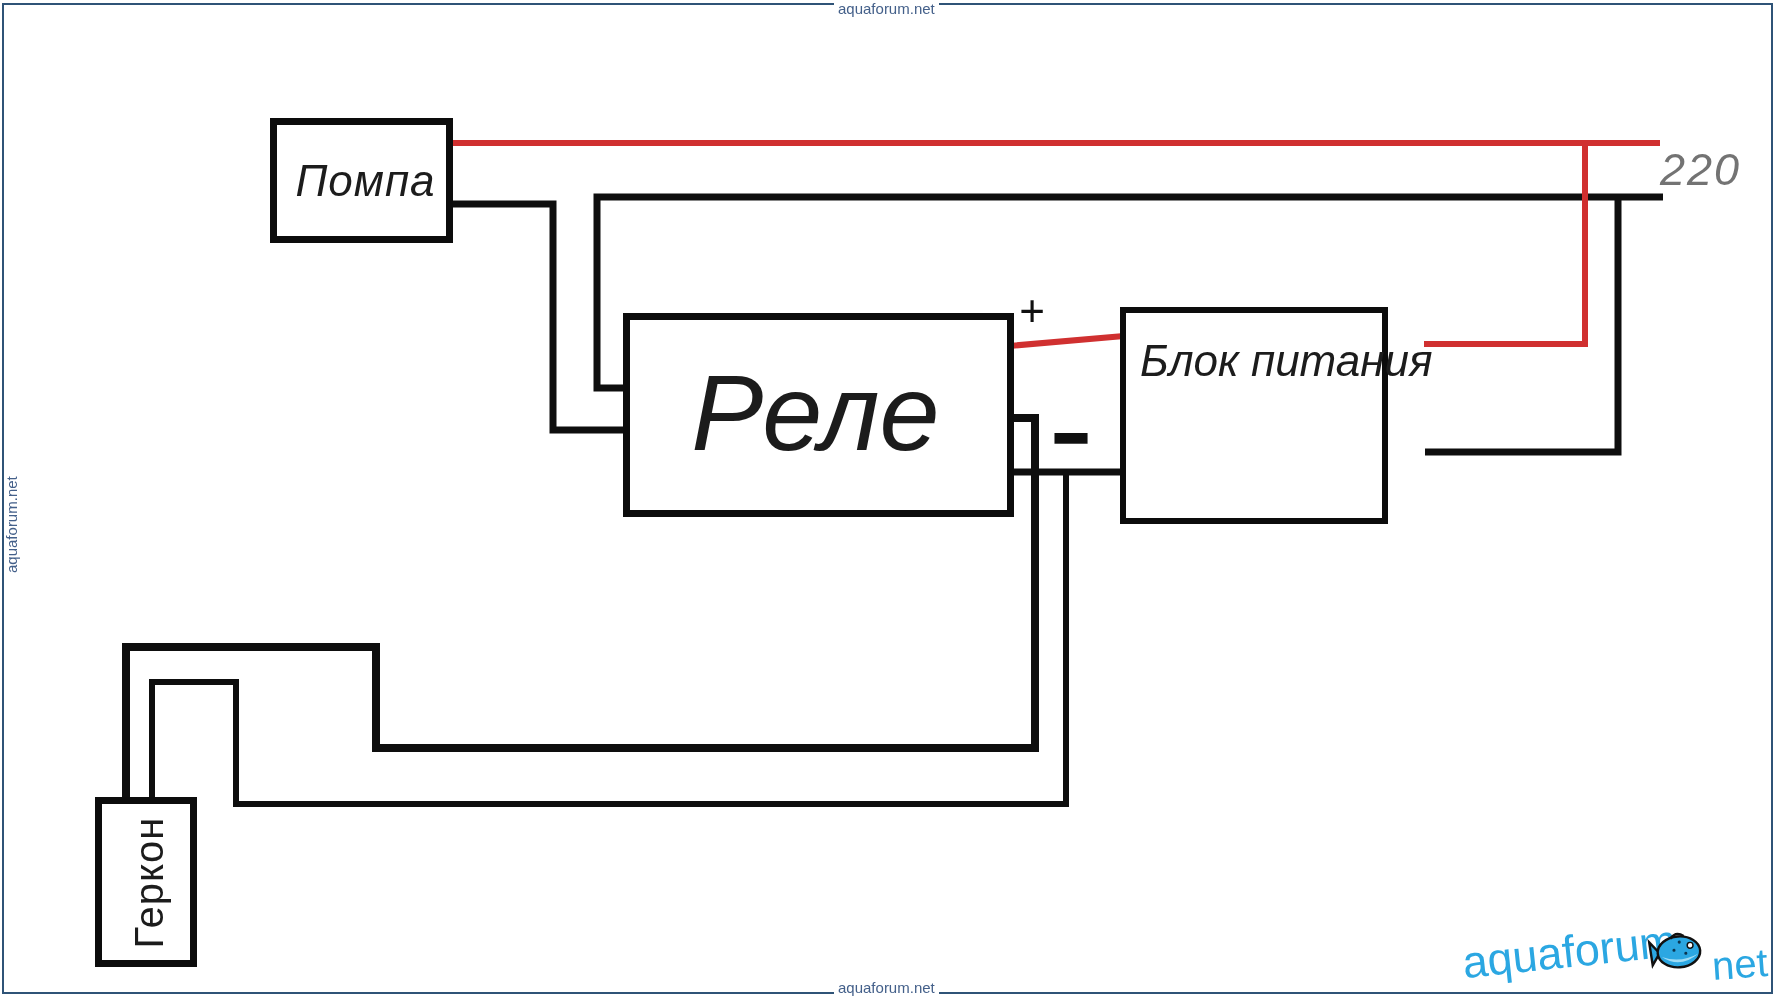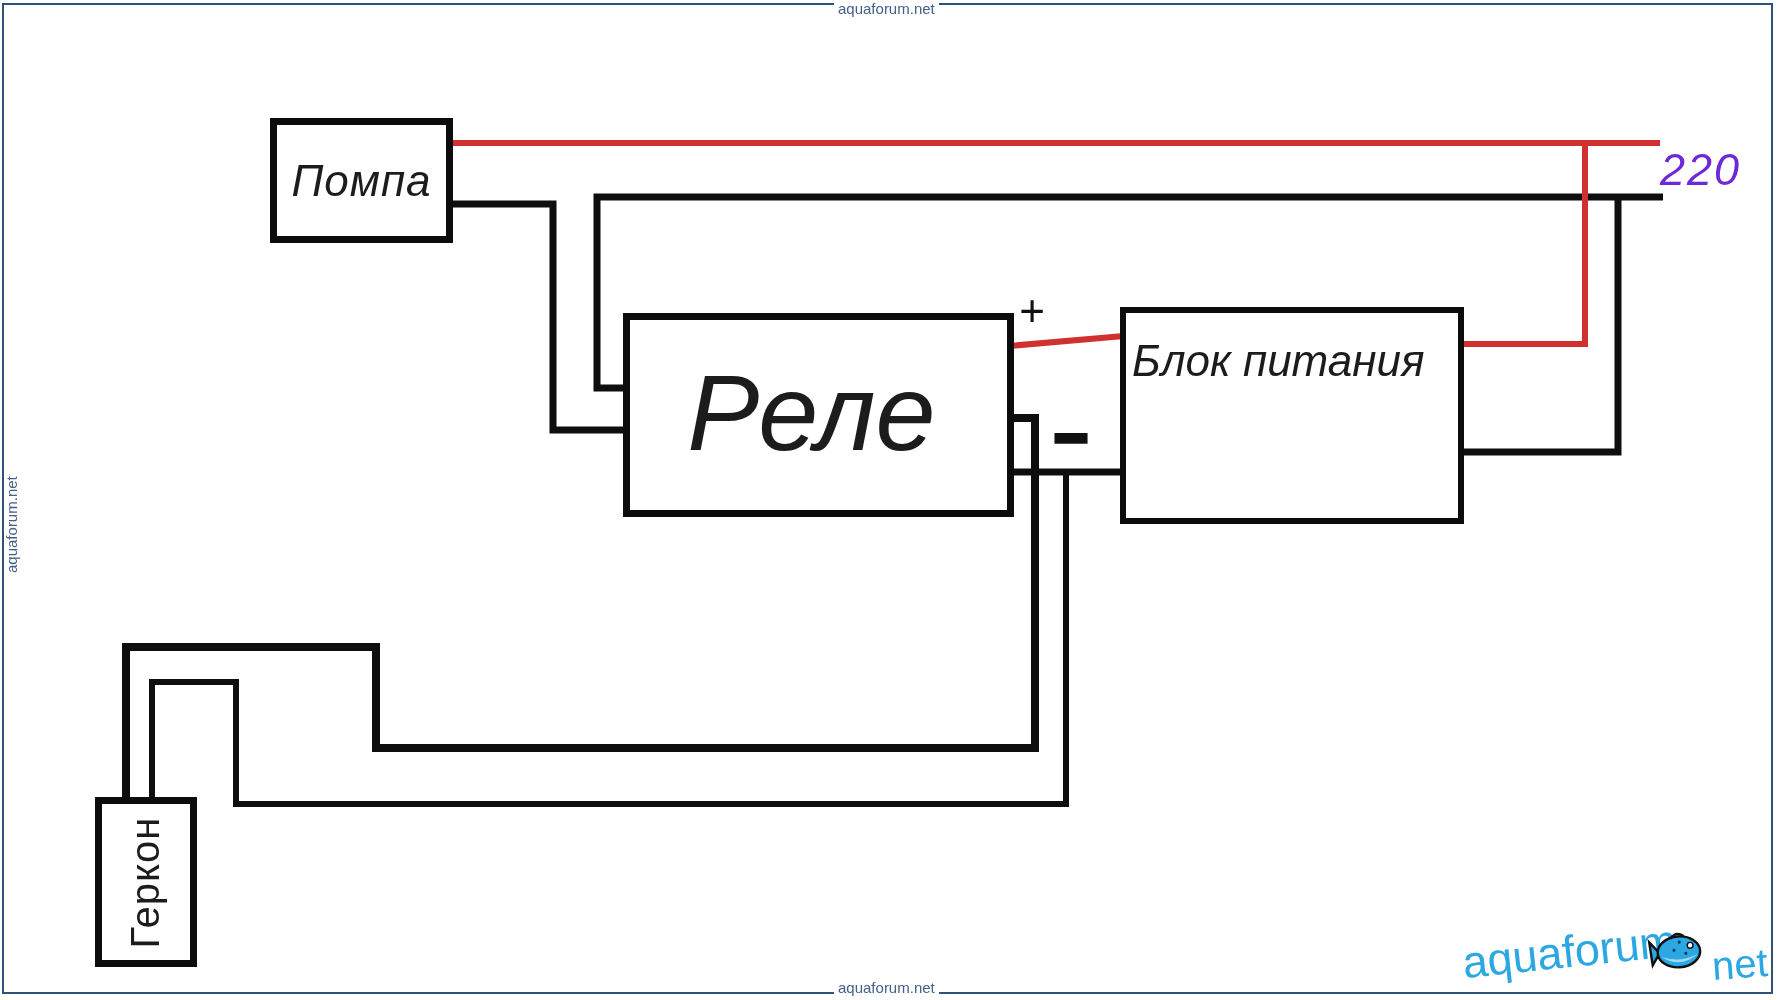--- a/index.html
+++ b/index.html
@@ -7,36 +7,36 @@
     position:relative;width:1779px;height:1000px;background:#ffffff;overflow:hidden;
     font-family:"Liberation Sans","DejaVu Sans",sans-serif;
   }
   #frame{
     position:absolute;left:2px;top:3px;width:1771px;height:991px;
     border:2px solid #2f5377;box-sizing:border-box;pointer-events:none;
   }
   svg.wires{position:absolute;left:0;top:0;}
   .box{
     position:absolute;border:7px solid #0c0c0c;box-sizing:border-box;background:#ffffff;
-    display:flex;align-items:center;justify-content:center;color:#1c1c1c;
+    display:flex;align-items:center;justify-content:center;color:#1c1c1c;padding-left:8px;
   }
   #pump-box{left:270px;top:118px;width:183px;height:125px;}
   #pump-box .lbl{font-size:44px;font-style:italic;letter-spacing:1px;}
   #relay-box{left:623px;top:313px;width:391px;height:204px;}
   #relay-box .lbl{font-size:108px;font-style:italic;margin-top:-6px;margin-left:-14px;}
-  #psu-box{left:1120px;top:307px;width:344px;height:217px;border-width:6px;
+  #psu-box{left:1120px;top:307px;width:268px;height:217px;border-width:6px;
     align-items:flex-start;justify-content:flex-start;}
   #psu-box .lbl{font-size:44px;font-style:italic;line-height:1.18;padding:22px 0 0 6px;white-space:nowrap;}
   #reed-box{left:95px;top:797px;width:102px;height:170px;}
   #reed-box .lbl{font-size:40px;transform:rotate(-90deg);white-space:nowrap;letter-spacing:1px;}
   .sign{position:absolute;display:flex;align-items:center;justify-content:center;color:#101010;}
   #plus-sign{left:1012px;top:288px;width:40px;height:46px;font-size:44px;font-weight:400;}
   #minus-sign{left:1048px;top:414px;width:46px;height:44px;font-size:66px;font-weight:700;transform:scaleY(1.5);}
   #v220-label{position:absolute;left:1660px;top:144px;width:120px;height:50px;
-    font-size:45px;font-style:italic;color:#6d28d9;letter-spacing:2px;}
+    font-size:45px;font-style:italic;color:#737373;letter-spacing:2px;}
   .wm{
     position:absolute;font-size:15px;color:#44608a;background:#ffffff;
     padding:0 4px;white-space:nowrap;line-height:17px;
   }
   #wm-top{left:834px;top:0px;}
   #wm-bottom{left:834px;top:979px;}
   #wm-left{left:3px;top:577px;transform:rotate(-90deg);transform-origin:0 0;background:transparent;}
   #wm-right{left:1778px;top:549px;transform:rotate(-90deg);transform-origin:0 0;background:transparent;}
   .logo-word{position:absolute;white-space:nowrap;}
   #logo-word1{left:1462px;top:926px;font-size:45px;transform:rotate(-6deg);}

